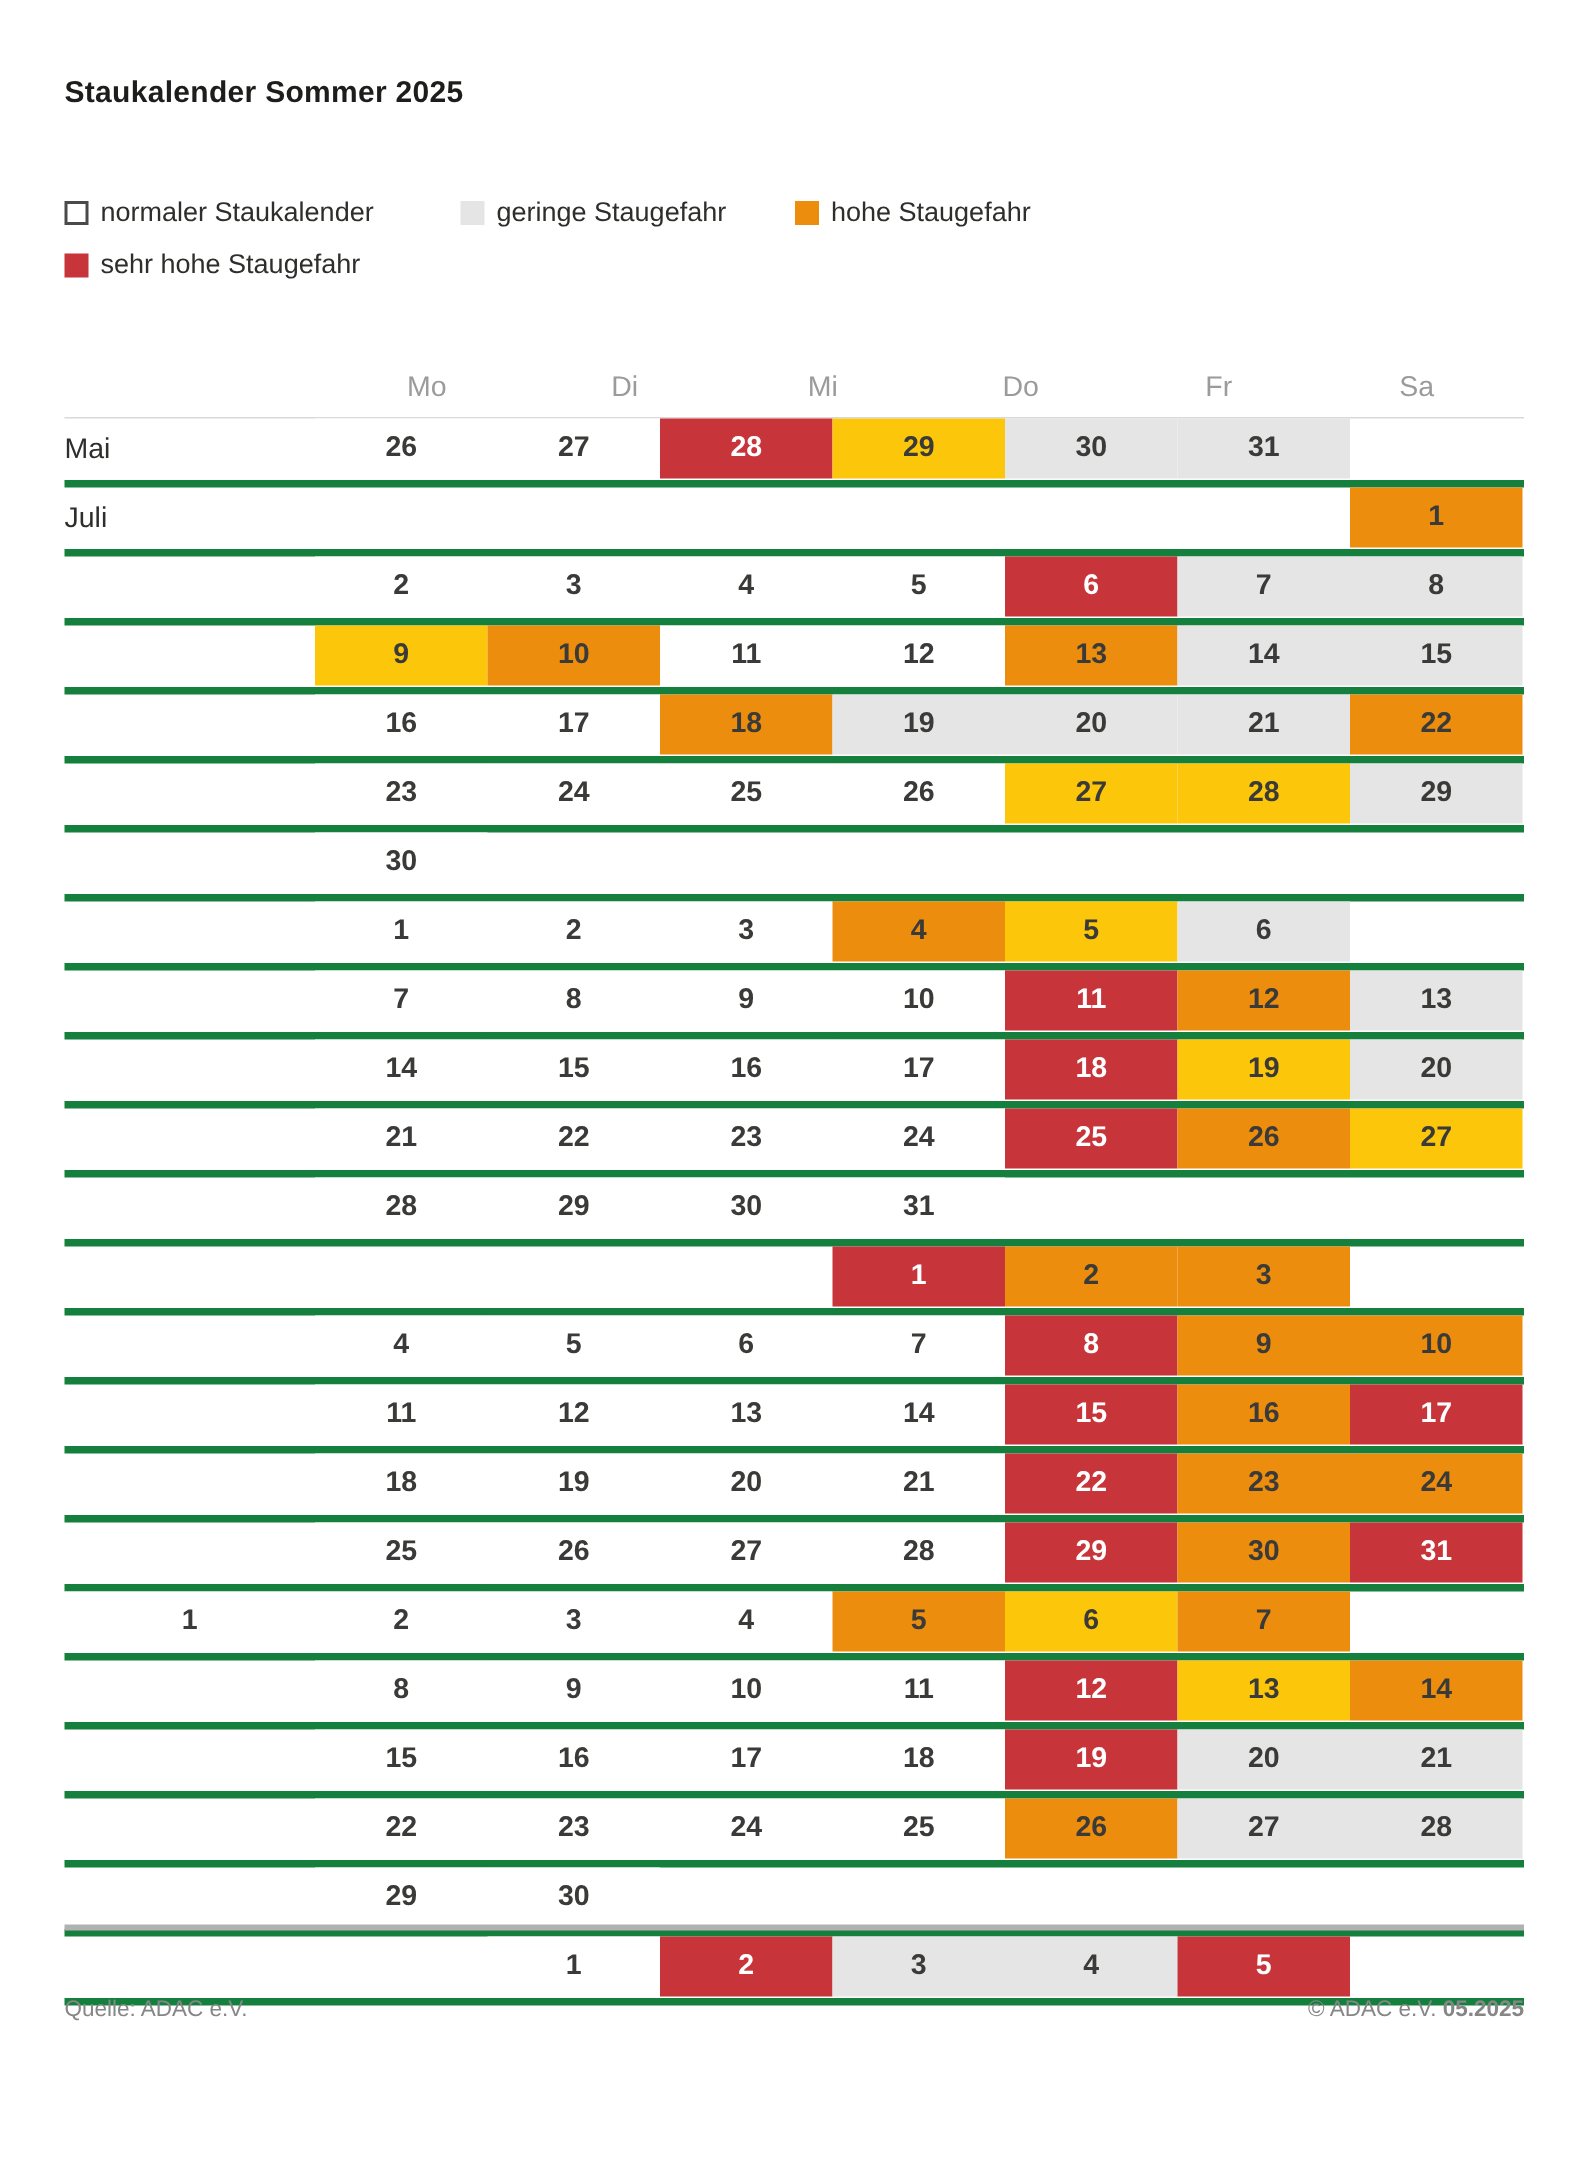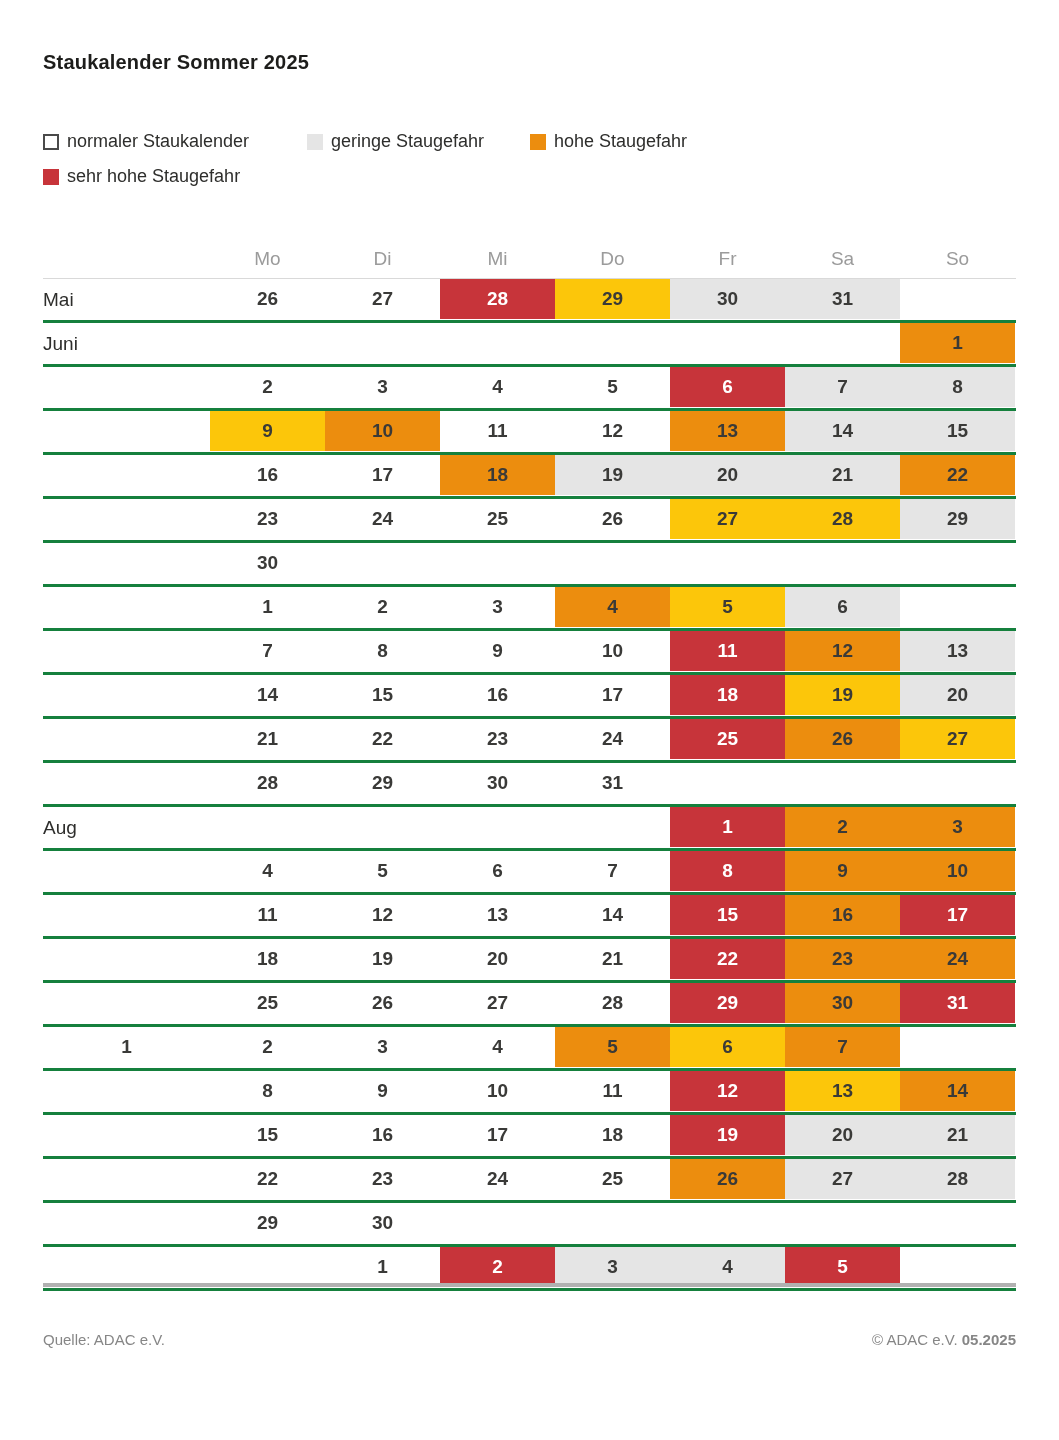--- a/index.html
+++ b/index.html
@@ -17,24 +17,24 @@
     position: absolute; left: 43px; top: 131px; width: 973px;
     display: grid; grid-template-columns: 264px 223px auto; row-gap: 14px;
     font-size: 18px; color: #2e2e2c;
   }
   .legend-item { display: flex; align-items: center; gap: 8px; }
   .swatch { width: 16px; height: 16px; flex: none; box-sizing: border-box; }
   .swatch-normal { background: #ffffff; border: 2px solid #4a4a4a; }
 
   .calendar { position: absolute; left: 43px; top: 239px; width: 973px; }
   .cal-grid-row { display: grid; grid-template-columns: 167px repeat(7, 115px); }
-  .cal-header { height: 39px; align-items: center; }
+  .cal-header { height: 39px; align-items: center; gap: 17px; }
   .hcell { text-align: center; color: #9b9b9b; font-size: 19px; }
   .cal-body { border-top: 1px solid #d9d9d9; }
-  .cal-row { height: 41px; border-bottom: 3px solid #15803d; }
+  .cal-row { height: 41px; border-bottom: 5px solid #15803d; }
   .cell {
     display: flex; align-items: center; justify-content: center;
     height: 41px; font-size: 19px; font-weight: 700; color: #3a3a38;
   }
   .cell.filled { height: 40px; }
   .cell.month {
     justify-content: flex-start; font-weight: 400; font-size: 19px; color: #2e2e2c;
   }
   .cell.level-very_high { color: #ffffff; }
 
@@ -89,21 +89,21 @@
         <div class="cell month">Mai</div>
         <div class="cell filled level-normal" style="background: rgb(255, 255, 255);">26</div>
         <div class="cell filled level-normal" style="background: rgb(255, 255, 255);">27</div>
         <div class="cell filled level-very_high" style="background: rgb(199, 52, 58);">28</div>
         <div class="cell filled level-elevated" style="background: rgb(252, 198, 10);">29</div>
         <div class="cell filled level-low" style="background: rgb(229, 229, 229);">30</div>
         <div class="cell filled level-low" style="background: rgb(229, 229, 229);">31</div>
         <div class="cell"></div>
       </div>
       <div class="cal-grid-row cal-row">
-        <div class="cell month">Juni</div>
+        <div class="cell month">Juli</div>
         <div class="cell"></div>
         <div class="cell"></div>
         <div class="cell"></div>
         <div class="cell"></div>
         <div class="cell"></div>
         <div class="cell"></div>
         <div class="cell filled level-high" style="background: rgb(236, 141, 14);">1</div>
       </div>
       <div class="cal-grid-row cal-row">
         <div class="cell month"></div>
@@ -198,21 +198,20 @@
         <div class="cell month"></div>
         <div class="cell filled level-normal" style="background: rgb(255, 255, 255);">28</div>
         <div class="cell filled level-normal" style="background: rgb(255, 255, 255);">29</div>
         <div class="cell filled level-normal" style="background: rgb(255, 255, 255);">30</div>
         <div class="cell filled level-normal" style="background: rgb(255, 255, 255);">31</div>
         <div class="cell"></div>
         <div class="cell"></div>
         <div class="cell"></div>
       </div>
       <div class="cal-grid-row cal-row">
-        <div class="cell month">Aug</div>
         <div class="cell"></div>
         <div class="cell"></div>
         <div class="cell"></div>
         <div class="cell"></div>
         <div class="cell filled level-very_high" style="background: rgb(199, 52, 58);">1</div>
         <div class="cell filled level-high" style="background: rgb(236, 141, 14);">2</div>
         <div class="cell filled level-high" style="background: rgb(236, 141, 14);">3</div>
       </div>
       <div class="cal-grid-row cal-row">
         <div class="cell month"></div>

